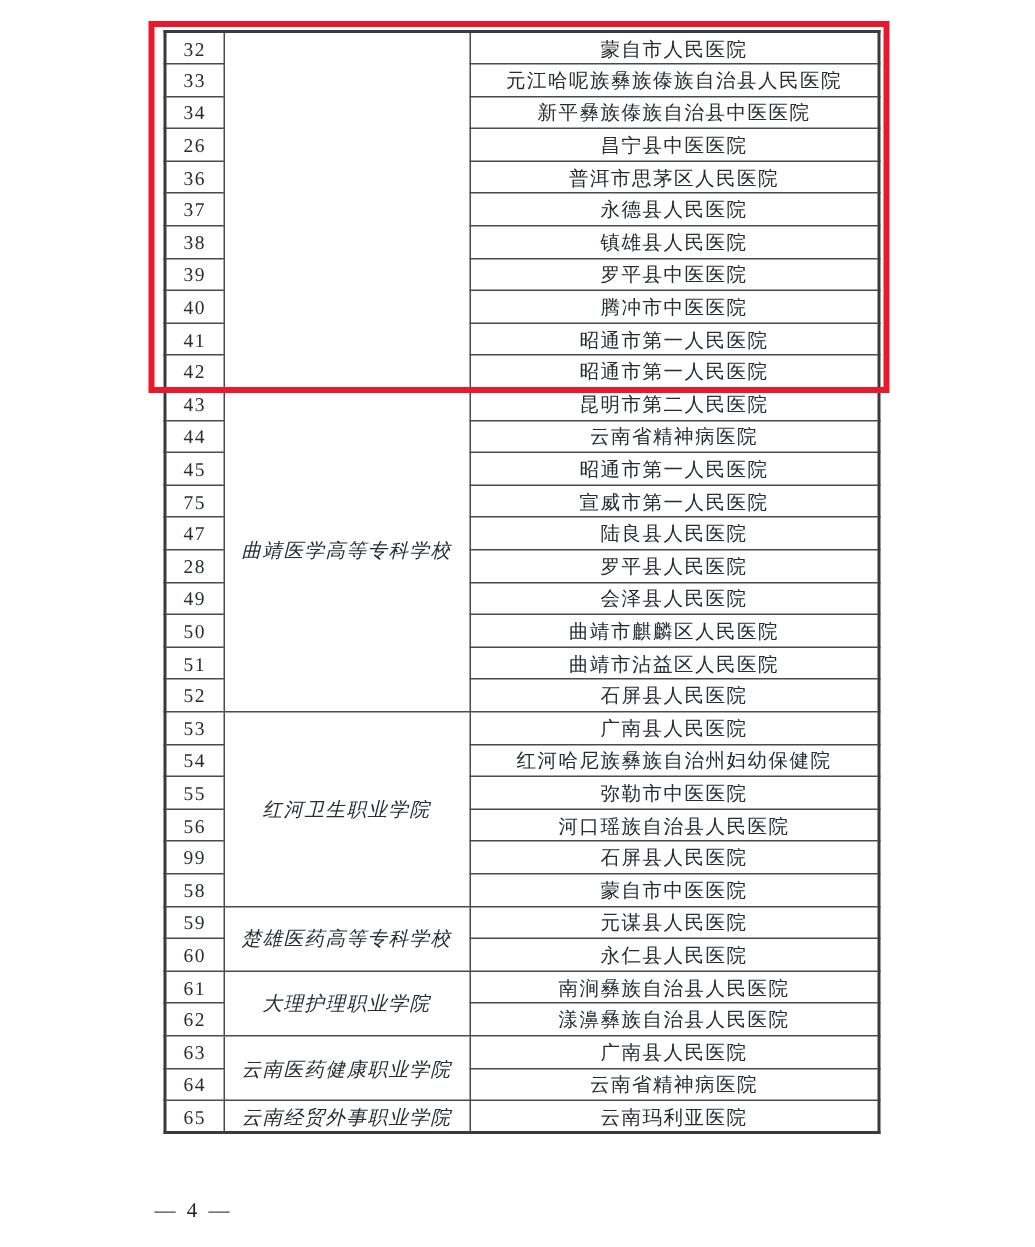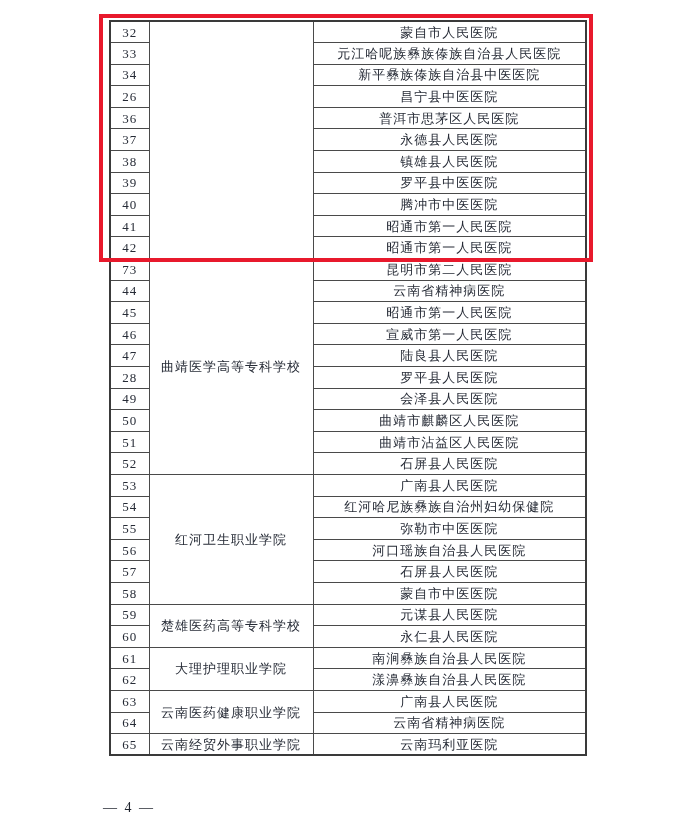--- a/index.html
+++ b/index.html
@@ -38,20 +38,21 @@
     line-height: 1;
     overflow: hidden;
     white-space: nowrap;
   }
   td.cell-no {
     font-size: 13.5px;
     letter-spacing: 0;
   }
   td.cell-school {
     letter-spacing: 1.5px;
+    font-style: italic;
   }
   .highlight-box {
     position: absolute;
     left: 99px;
     top: 14px;
     width: 494px;
     height: 248px;
     box-sizing: border-box;
     border: 4px solid #e8192c;
     pointer-events: none;
@@ -117,34 +118,34 @@
         </tr>
         <tr>
           <td class="cell-no">41</td>
           <td class="cell-hospital">昭通市第一人民医院</td>
         </tr>
         <tr>
           <td class="cell-no">42</td>
           <td class="cell-hospital">昭通市第一人民医院</td>
         </tr>
         <tr>
-          <td class="cell-no">73</td>
+          <td class="cell-no">43</td>
           <td class="cell-school" rowspan="10">曲靖医学高等专科学校</td>
           <td class="cell-hospital">昆明市第二人民医院</td>
         </tr>
         <tr>
           <td class="cell-no">44</td>
           <td class="cell-hospital">云南省精神病医院</td>
         </tr>
         <tr>
           <td class="cell-no">45</td>
           <td class="cell-hospital">昭通市第一人民医院</td>
         </tr>
         <tr>
-          <td class="cell-no">46</td>
+          <td class="cell-no">75</td>
           <td class="cell-hospital">宣威市第一人民医院</td>
         </tr>
         <tr>
           <td class="cell-no">47</td>
           <td class="cell-hospital">陆良县人民医院</td>
         </tr>
         <tr>
           <td class="cell-no">28</td>
           <td class="cell-hospital">罗平县人民医院</td>
         </tr>
@@ -175,21 +176,21 @@
         </tr>
         <tr>
           <td class="cell-no">55</td>
           <td class="cell-hospital">弥勒市中医医院</td>
         </tr>
         <tr>
           <td class="cell-no">56</td>
           <td class="cell-hospital">河口瑶族自治县人民医院</td>
         </tr>
         <tr>
-          <td class="cell-no">57</td>
+          <td class="cell-no">99</td>
           <td class="cell-hospital">石屏县人民医院</td>
         </tr>
         <tr>
           <td class="cell-no">58</td>
           <td class="cell-hospital">蒙自市中医医院</td>
         </tr>
         <tr>
           <td class="cell-no">59</td>
           <td class="cell-school" rowspan="2">楚雄医药高等专科学校</td>
           <td class="cell-hospital">元谋县人民医院</td>

